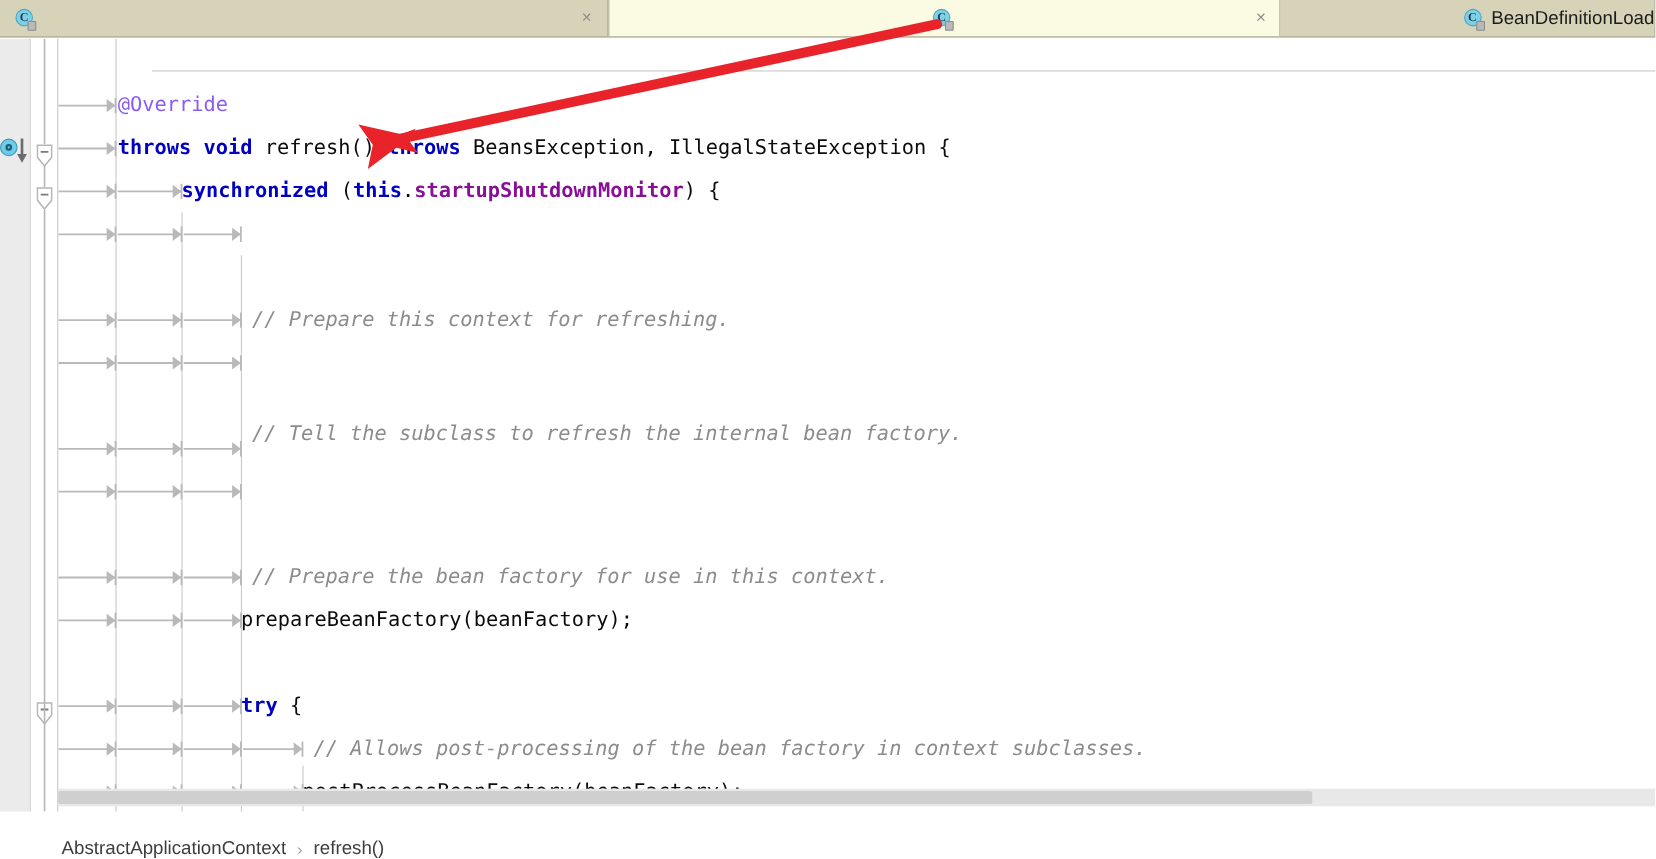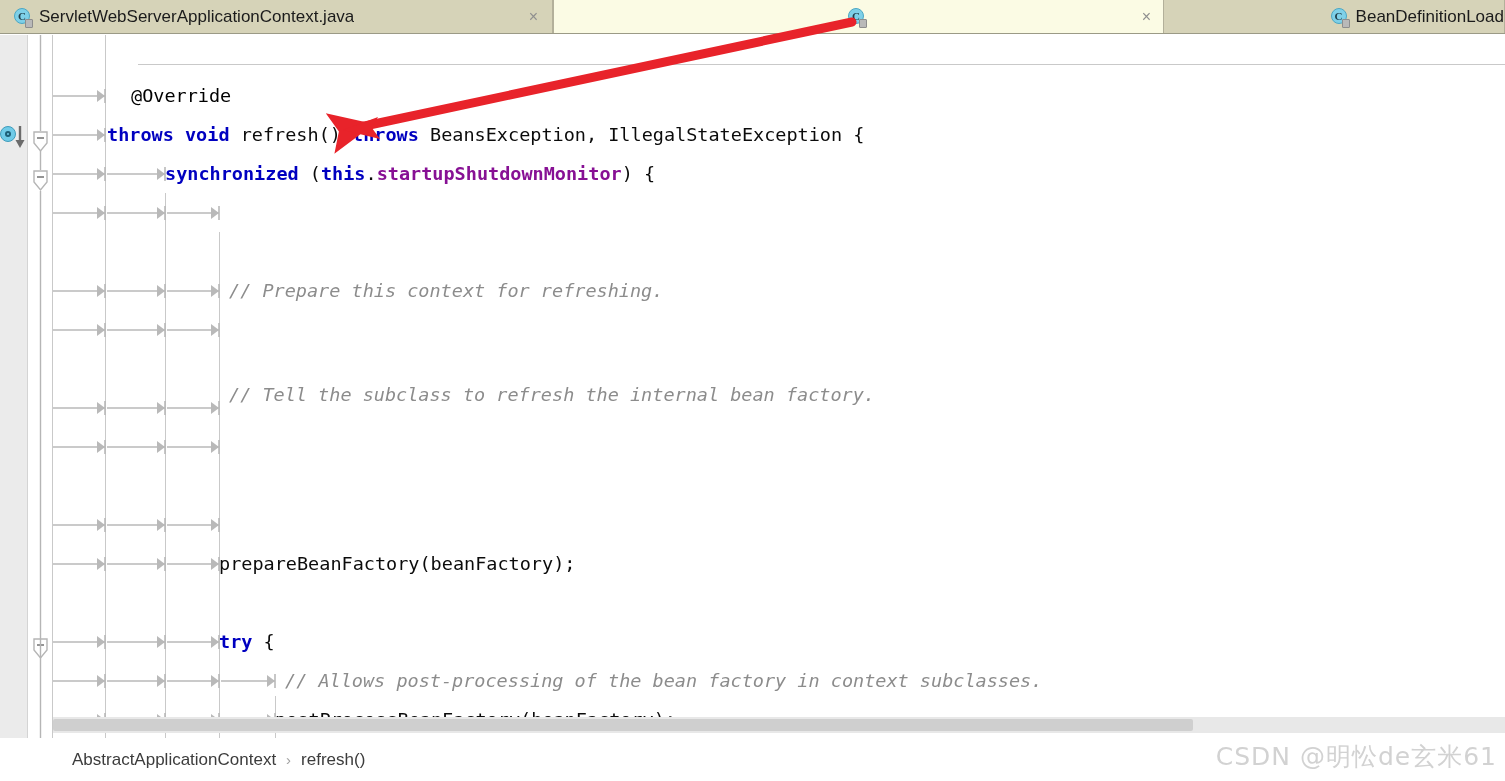--- a/index.html
+++ b/index.html
@@ -182,21 +182,21 @@
   }
 
   
   .tabarrow {
     position: absolute;
     height: 39px;
   }
 
   
   .kw       { color: #0000c0; font-weight: bold; }
-  .anno     { color: #000000; margin-left: 24px; }
+  .anno     { color: #8b5cf6; }
   .field    { color: #871094; font-weight: bold; margin-top: 24px; }
   .str      { color: #067d17; font-weight: bold; }
   .cmt      { color: #8c8c8c; font-style: italic; margin-left: 10px; }
   .plain    { color: #0b0b0b; }
   .hint {
     color: #999999;
     background: #efefef;
     border-radius: 4px;
     padding: 1px 4px;
     font-size: 16px;
@@ -217,22 +217,22 @@
     border-radius: 2px;
   }
 
   
   .breadcrumb {
     position: absolute;
     left: 0; top: 738px;
     width: 1505px; height: 43px;
     background: #ffffff;
     display: flex;
-    align-items: center;
-    padding-left: 72px;
+    align-items: flex-end;
+    padding-left: 56px;
     font-size: 17px;
     color: #3c3c3c;
   }
   .crumb-sep { margin: 0 10px; color: #a0a0a0; font-size: 15px; }
 
   
   .watermark {
     position: absolute;
     right: 8px; top: 740px;
     font-size: 25px;
@@ -255,21 +255,20 @@
 
 <div id="app">
 
   <div class="tabbar">
 
     <div class="tab inactive1">
       <span class="tab-icon">
         <span class="disc">C</span>
           <span class="lock"></span>
       </span>
-      <span class="tab-label">ServletWebServerApplicationContext.java</span>
       <span class="tab-close">×</span>
     </div>
 
     <div class="tab active">
       <span class="tab-icon">
         <span class="disc">C</span>
           <span class="lock"></span>
       </span>
       <span class="tab-close">×</span>
     </div>
@@ -486,20 +485,23 @@
       <div class="line" style="top:236px">
         <span class="txt" style="left:166px"><span class="cmt">// Prepare this context for refreshing.</span></span>
       </div>
 
 
       <div class="line" style="top:340px">
         <span class="txt" style="left:166px"><span class="cmt">// Tell the subclass to refresh the internal bean factory.</span></span>
       </div>
 
 
+      <div class="line" style="top:470px">
+        <span class="txt" style="left:166px"><span class="cmt">// Prepare the bean factory for use in this context.</span></span>
+      </div>
 
       <div class="line" style="top:509px">
         <span class="txt" style="left:166px"><span class="plain">prepareBeanFactory(beanFactory);</span></span>
       </div>
 
       <div class="line" style="top:587px">
         <span class="txt" style="left:166px"><span class="kw">try</span><span class="plain"> {</span></span>
       </div>
 
       <div class="line" style="top:626px">
@@ -517,21 +519,20 @@
     </div>
 
   </div>
 
   <div class="breadcrumb">
     <span>AbstractApplicationContext</span>
     <span class="crumb-sep">›</span>
     <span>refresh()</span>
   </div>
 
-  <div class="watermark">CSDN @明忪de玄米61</div>
 
   <svg class="redarrow" viewBox="0 0 1505 781">
     <defs>
       <marker id="redhead" markerWidth="5" markerHeight="5" refX="1.6" refY="2.5" orient="auto">
         <polygon points="0,2.5 5,0.2 4,2.5 5,4.8" fill="#e8232a"></polygon>
       </marker>
     </defs>
     <line x1="852" y1="22" x2="360" y2="127" stroke="#e8232a" stroke-width="9" stroke-linecap="round" marker-end="url(#redhead)"></line>
     <polygon points="343,130 378,117 372,128 380,139" fill="#e8232a"></polygon>
   </svg>

